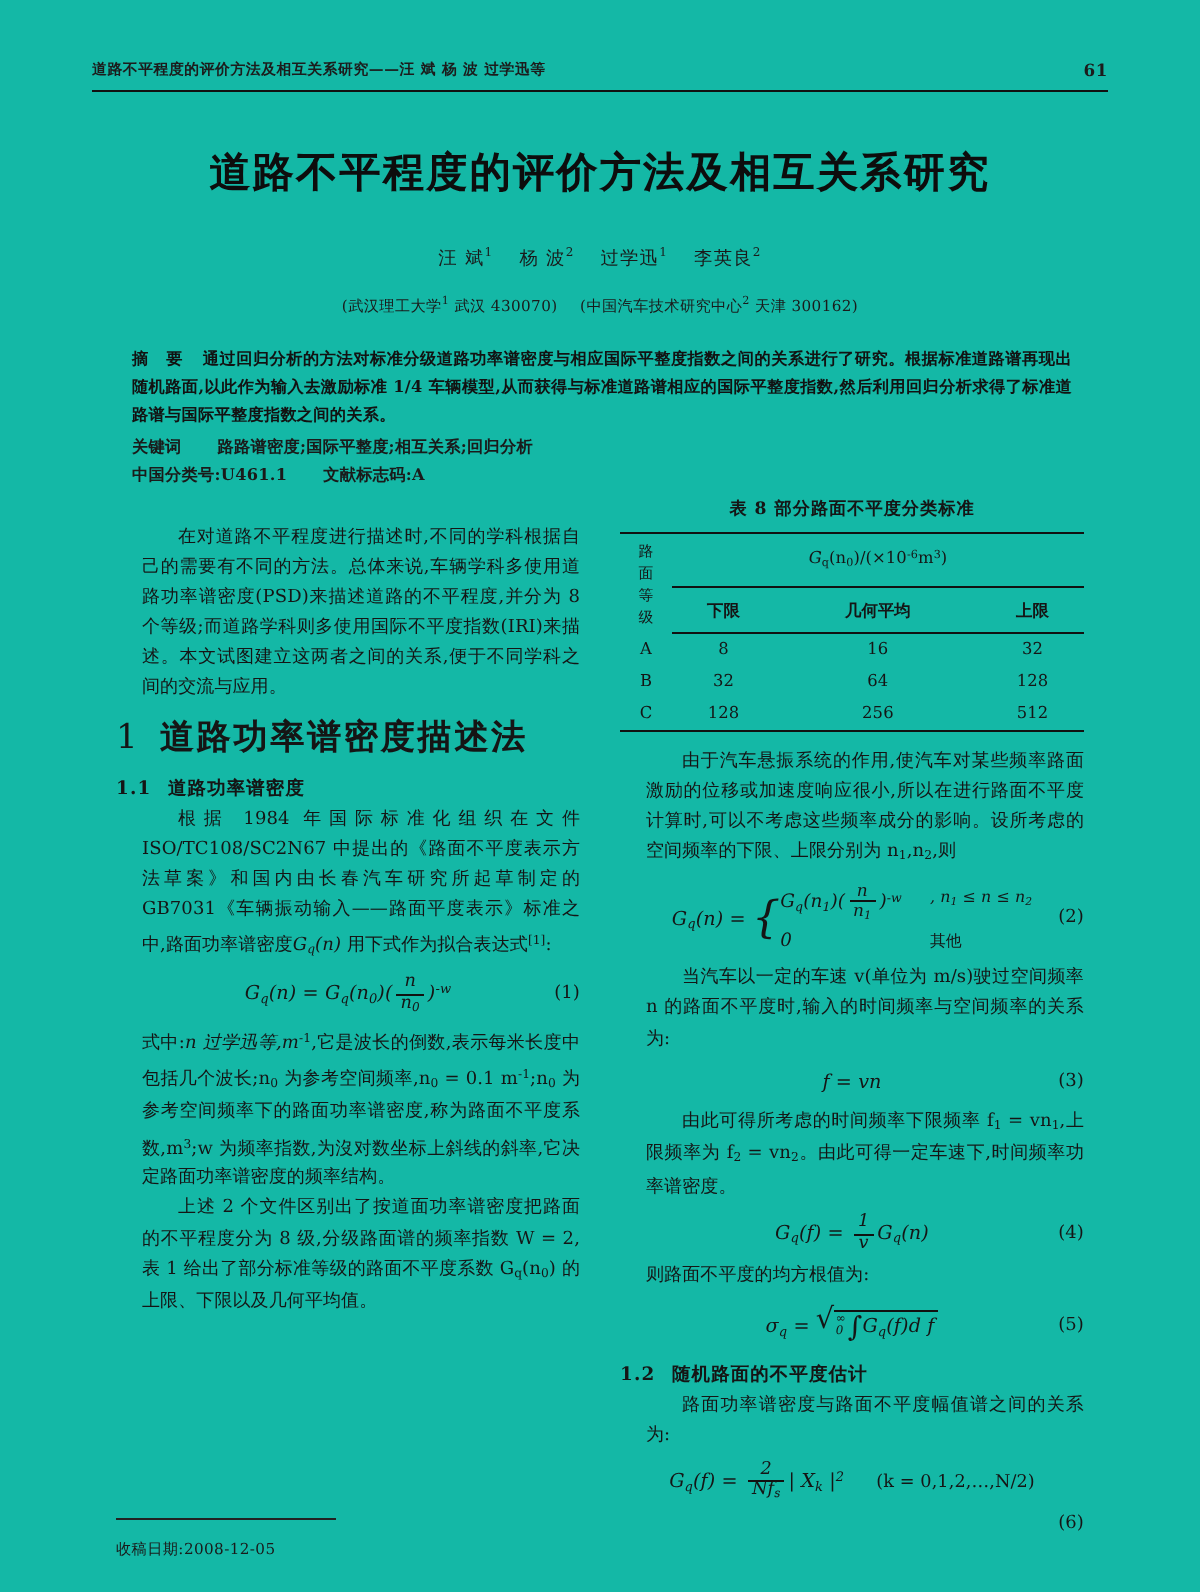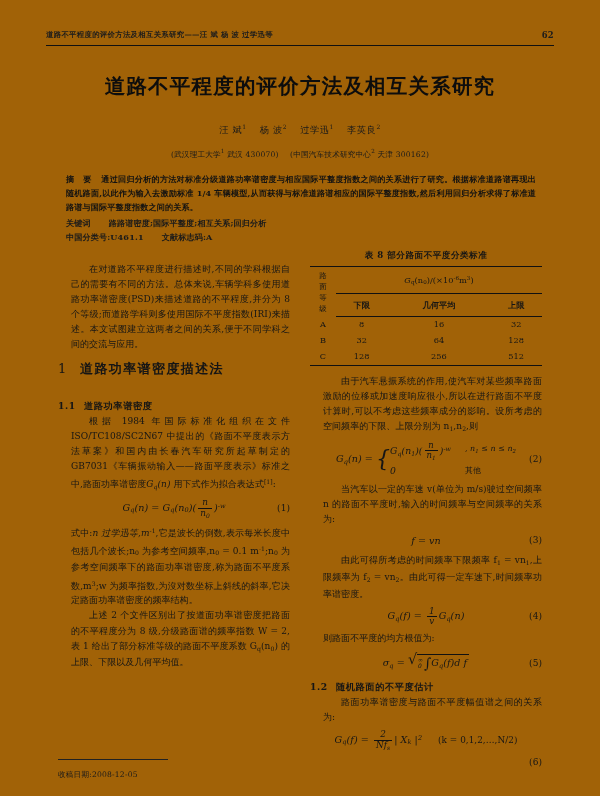--- a/index.html
+++ b/index.html
@@ -13,21 +13,21 @@
     font-family: "DejaVu Serif", "Liberation Serif", serif;
     color: #1a1a1a;
     position: relative;
     overflow: hidden;
   }
   .page {
     position: absolute;
     left: 0; top: 0;
     width: 600px;
     height: 796px;
-    background: #a16207;
+    background: #14b8a6;
   }
   
   .runhead {
     position: absolute;
     left: 46px;
     top: 30px;
     width: 508px;
     display: flex;
     align-items: flex-end;
     justify-content: space-between;
@@ -124,24 +124,24 @@
     line-height: 15.1px;
     letter-spacing: 0.05px;
     text-align: justify;
     color: #151515;
   }
   .col-left  { left: 58px; }
   .col-right { left: 310px; top: 248px; }
   .para { text-indent: 18px; margin: 0 0 0 13px; }
   .para.noind { text-indent: 0; }
   .sec-h1 {
-    font-size: 13px;
+    font-size: 17px;
     font-weight: bold;
     letter-spacing: 1.4px;
-    margin: 7px 0 20px 0;
+    margin: 7px 0 9px 0;
     line-height: 18px;
   }
   .sec-h1 .num { display:inline-block; width: 22px; font-weight: normal; }
   .sec-h2 {
     font-size: 9.2px;
     font-weight: bold;
     letter-spacing: 0.6px;
     margin: 4px 0 1px 0;
     line-height: 15px;
   }
@@ -256,21 +256,21 @@
   }
   .tiny-italic { font-style: italic; }
 </style>
 </head>
 <body>
 
 <div class="page">
 
   <div class="runhead">
     <div class="runhead-title">道路不平程度的评价方法及相互关系研究——汪  斌  杨  波  过学迅等</div>
-    <div class="runhead-page">62</div>
+    <div class="runhead-page">61</div>
   </div>
   <div class="runhead-rule"></div>
 
   <div class="doc-title">道路不平程度的评价方法及相互关系研究</div>
 
   <div class="authors">
     <span>汪  斌</span><sup>1</sup><span class="sep"></span><span>杨  波</span><sup>2</sup><span class="sep"></span><span>过学迅</span><sup>1</sup><span class="sep"></span><span>李英良</span><sup>2</sup>
   </div>
 
   <div class="affil">

